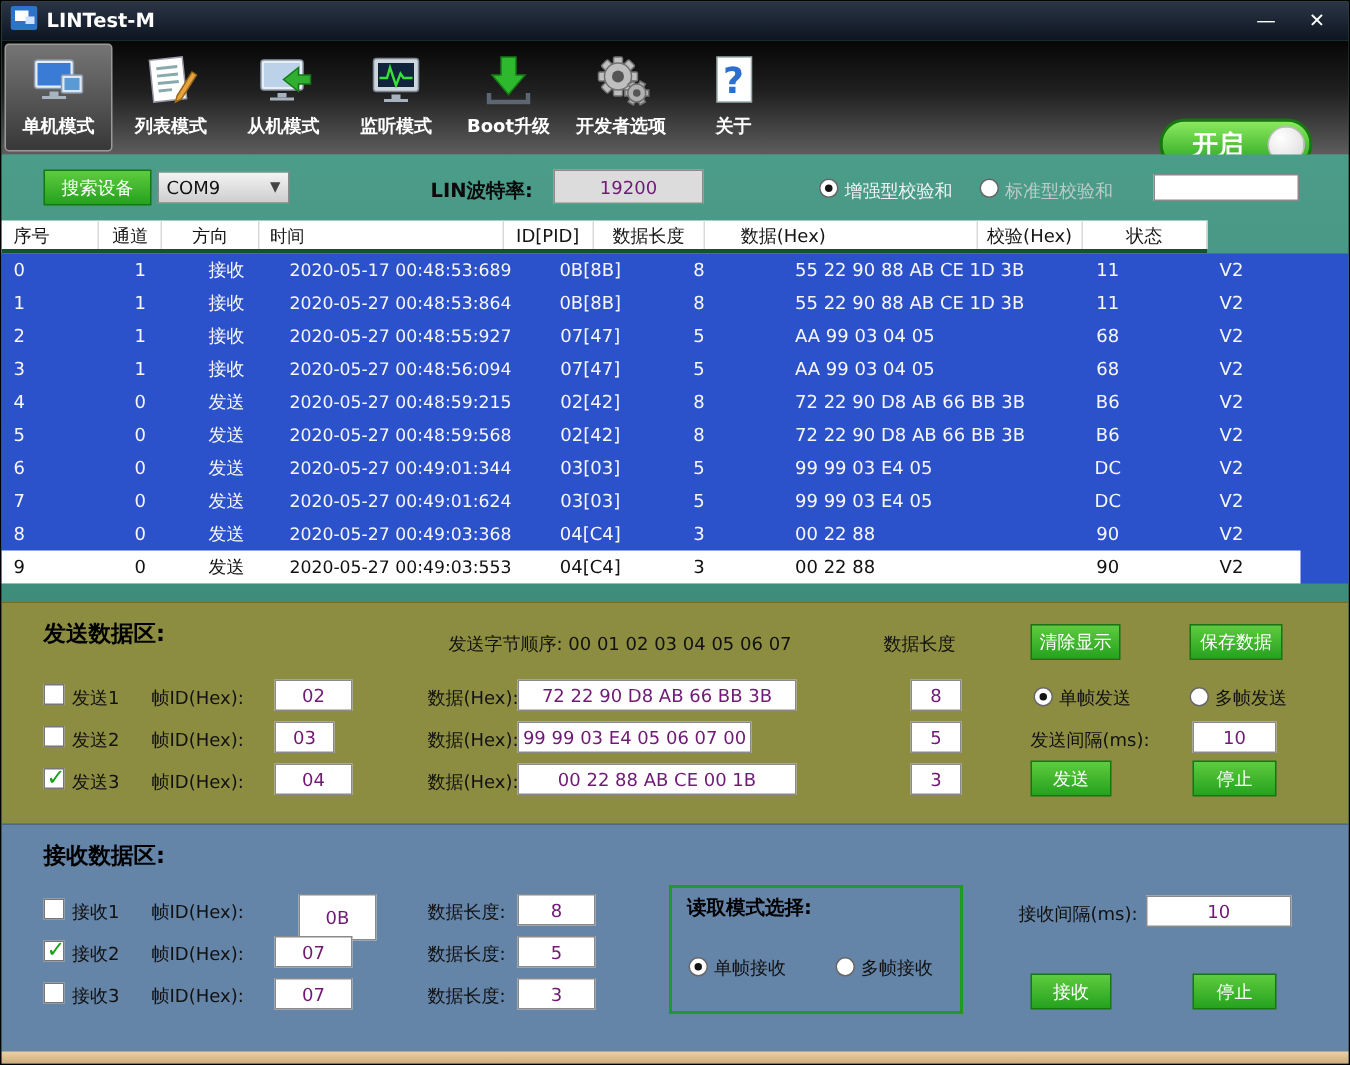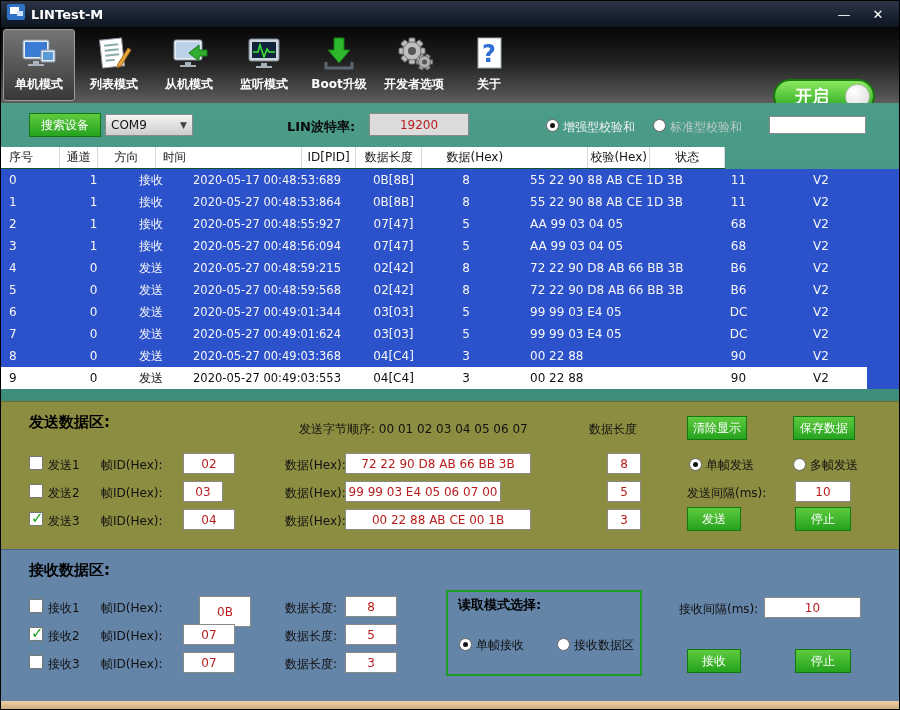--- a/index.html
+++ b/index.html
@@ -31,38 +31,38 @@
   
   .band-teal  { position:absolute; left:0; top:102px; width:900px; height:298px; background: linear-gradient(180deg,#4c9c8a,#3e8d7a); }
   .band-olive { position:absolute; left:0; top:400px; width:900px; height:148px; background:#8d8d42; border-top:1px solid #6f6f30; }
   .band-slate { position:absolute; left:0; top:548px; width:900px; height:152px; background:#6484a8; border-top:1px solid #4c6886; }
   .band-tan   { position:absolute; left:0; top:700px; width:900px; height:10px; background: linear-gradient(180deg,#ecd0a4,#c7a473); }
 
   
   .greenbtn { position:absolute; background: linear-gradient(180deg,#5ecb3e,#25a21e); border:1px solid #137712;
     border-radius:0; color:#fff; font-size:12px; font-family:inherit; cursor:pointer; line-height:1; }
   .field { position:absolute; border:1px solid #8a8a8a; background:#fff; font-size:12px; font-family:inherit;
-    text-align:center; color:#b91c1c; }
+    text-align:center; color:#701a75; }
   .field.gray { background:#dcdcdc; }
   .select { position:absolute; background: linear-gradient(180deg,#f4f4f4,#cdcdcd); border:1px solid #8a8a8a;
     display:flex; align-items:center; font-size:12px; padding:0 5px; color:#111; }
   .caret { margin-left:auto; font-size:9px; color:#444; }
   .checkbox { position:absolute; width:14px; height:14px; background:#fff; border:1px solid #777; }
   .checkbox .tick { display:none; position:absolute; left:1px; top:-4px; color:#17a017; font-size:15px; font-weight:bold; }
   .checkbox.checked .tick { display:block; }
   .radio { position:absolute; width:13px; height:13px; border-radius:50%; background:#fff; border:1px solid #666; }
   .radio.checked::after { content:""; position:absolute; left:3px; top:3px; width:5px; height:5px; border-radius:50%; background:#141414; }
   .slabel { position:absolute; font-size:12px; color:#111; white-space:nowrap; }
   .slabel.light { color:#eef3f1; }
   .slabel.dim { color:#bccbc6; }
   .slabel.boldb { font-weight:bold; font-size:13px; color:#0a0a0a; }
   .area-title { position:absolute; font-size:15px; font-weight:bold; color:#000; }
 
   
-  .thead { position:absolute; left:0; top:146px; width:724px; height:22px; background:#fff; display:flex; border-bottom:1px solid #14532d; }
+  .thead { position:absolute; left:0; top:146px; width:804px; height:22px; background:#fff; display:flex; border-bottom:3px solid #14532d; }
   .th { font-size:12px; color:#141414; line-height:21px; border-right:1px solid #d9d9d9; white-space:nowrap; overflow:hidden; }
   .tbody { position:absolute; left:0; top:168px; width:900px; height:220px; background:#2b51cb; }
   .trow { display:flex; height:22px; width:900px; }
   .trow.sel { background:#fff; width:866px; }
   .trow.sel .td { color:#111; }
   .td { font-size:12px; color:#f7f7f7; line-height:22px; white-space:nowrap; overflow:hidden; }
   .c0 { width:70px;  text-align:left;  padding-left:8px; }
   .c1 { width:45px;  text-align:center; }
   .c2 { width:70px;  text-align:center; }
   .c3 { width:175px; text-align:left;  padding-left:7px; font-size:11.5px; }
@@ -399,21 +399,21 @@
   <input class="field" style="left: 182px; top: 651px; width: 52px; height: 21px;" value="07">
   <span class="slabel" style="left:284px; top:655px;">数据长度:</span>
   <input class="field" style="left: 344px; top: 651px; width: 52px; height: 21px;" value="3">
 
   <div class="groupbox">
     <span class="gtitle">读取模式选择:</span>
   </div>
   <span class="radio checked" style="left:458px; top:637px;"></span>
   <span class="slabel" style="left:475px; top:636px;">单帧接收</span>
   <span class="radio" style="left:556px; top:637px;"></span>
-  <span class="slabel" style="left:573px; top:636px;">接收数据区</span>
+  <span class="slabel" style="left:573px; top:636px;">多帧接收</span>
 
   <span class="slabel" style="left:678px; top:600px;">接收间隔(ms):</span>
   <input class="field" style="left: 763px; top: 596px; width: 97px; height: 21px;" value="10">
   <button class="greenbtn" style="left:686px; top:648px; width:54px; height:24px;">接收</button>
   <button class="greenbtn" style="left:794px; top:648px; width:56px; height:24px;">停止</button>
 
   <div class="band-tan"></div>
 
 </div>
 

